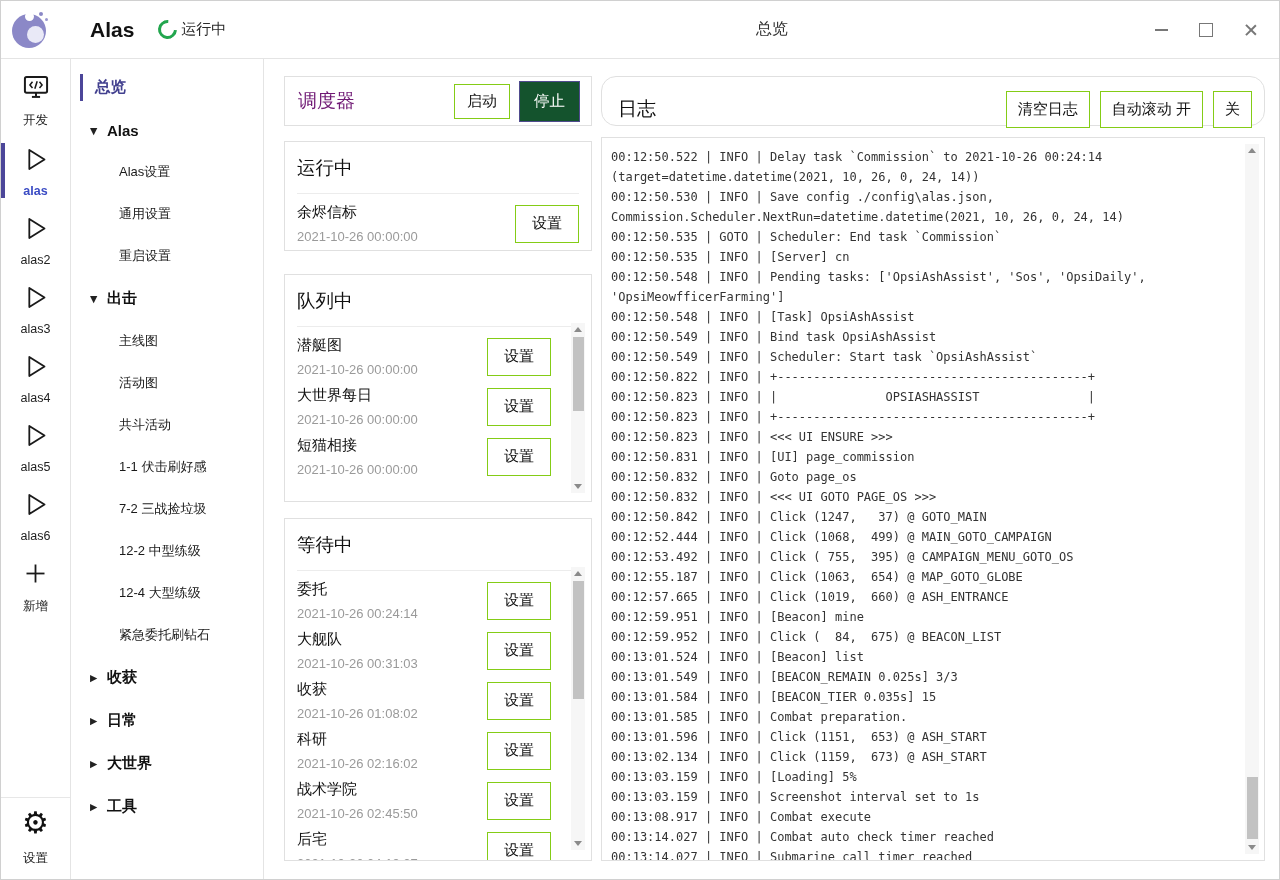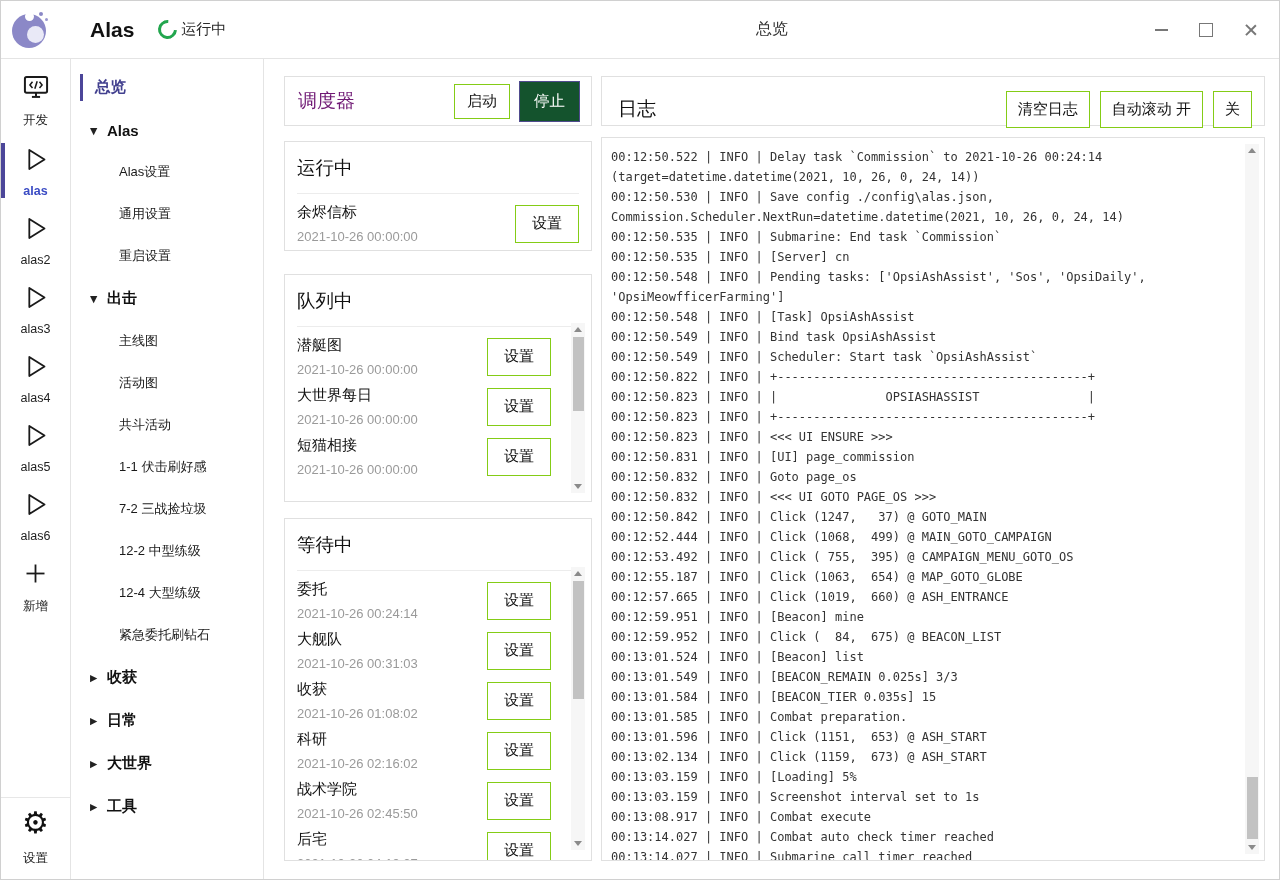--- a/index.html
+++ b/index.html
@@ -72,21 +72,21 @@
   .vscroll{position:absolute;width:14px;background:#f6f6f6;}
   .vs-queue{right:6px;top:48px;bottom:8px;}
   .vs-wait{right:6px;top:48px;bottom:10px;}
   .vs-log{right:5px;top:6px;bottom:6px;}
   .thumb{position:absolute;left:1.5px;right:1.5px;background:#c2c2c2;}
   .tri{width:0;height:0;position:absolute;left:3px;border-left:4px solid transparent;border-right:4px solid transparent;}
   .tri-up{top:4px;border-bottom:5px solid #8a8a8a;}
   .tri-down{bottom:4px;border-top:5px solid #8a8a8a;}
   
   .col-right{position:absolute;left:600px;top:75px;right:14px;bottom:18px;display:flex;flex-direction:column;}
-  .log-bar{height:50px;display:flex;align-items:center;padding:16px 12px 0 16px;margin-bottom:11px;flex:none;}
+  .log-bar{height:50px;display:flex;align-items:center;padding:16px 12px 0 16px;margin-bottom:11px;flex:none;border-radius:15px;}
   .log-title{font-size:19px;color:#111;margin-right:auto;}
   .log-bar .btn{padding:8px 11px;margin-left:10px;}
   .log-body{flex:1;position:relative;padding:9px 30px 9px 9px;overflow:hidden;}
   .log-line{font-family:"DejaVu Sans Mono",monospace;font-size:12px;line-height:20px;color:#333;white-space:pre-wrap;}
 </style>
 </head>
 <body>
 
 <div class="titlebar">
   <div class="logo">
@@ -393,21 +393,21 @@
     <button class="btn">自动滚动 开</button>
     <button class="btn">关</button>
   </div>
   <div class="panel log-body">
     <div class="log-lines">
 
         <div class="log-line">00:12:50.522 | INFO | Delay task `Commission` to 2021-10-26 00:24:14 (target=datetime.datetime(2021, 10, 26, 0, 24, 14))</div>
 
         <div class="log-line">00:12:50.530 | INFO | Save config ./config\alas.json, Commission.Scheduler.NextRun=datetime.datetime(2021, 10, 26, 0, 24, 14)</div>
 
-        <div class="log-line">00:12:50.535 | INFO | Submarine: End task `Commission`</div>
+        <div class="log-line">00:12:50.535 | GOTO | Scheduler: End task `Commission`</div>
 
         <div class="log-line">00:12:50.535 | INFO | [Server] cn</div>
 
         <div class="log-line">00:12:50.548 | INFO | Pending tasks: ['OpsiAshAssist', 'Sos', 'OpsiDaily', 'OpsiMeowfficerFarming']</div>
 
         <div class="log-line">00:12:50.548 | INFO | [Task] OpsiAshAssist</div>
 
         <div class="log-line">00:12:50.549 | INFO | Bind task OpsiAshAssist</div>
 
         <div class="log-line">00:12:50.549 | INFO | Scheduler: Start task `OpsiAshAssist`</div>

